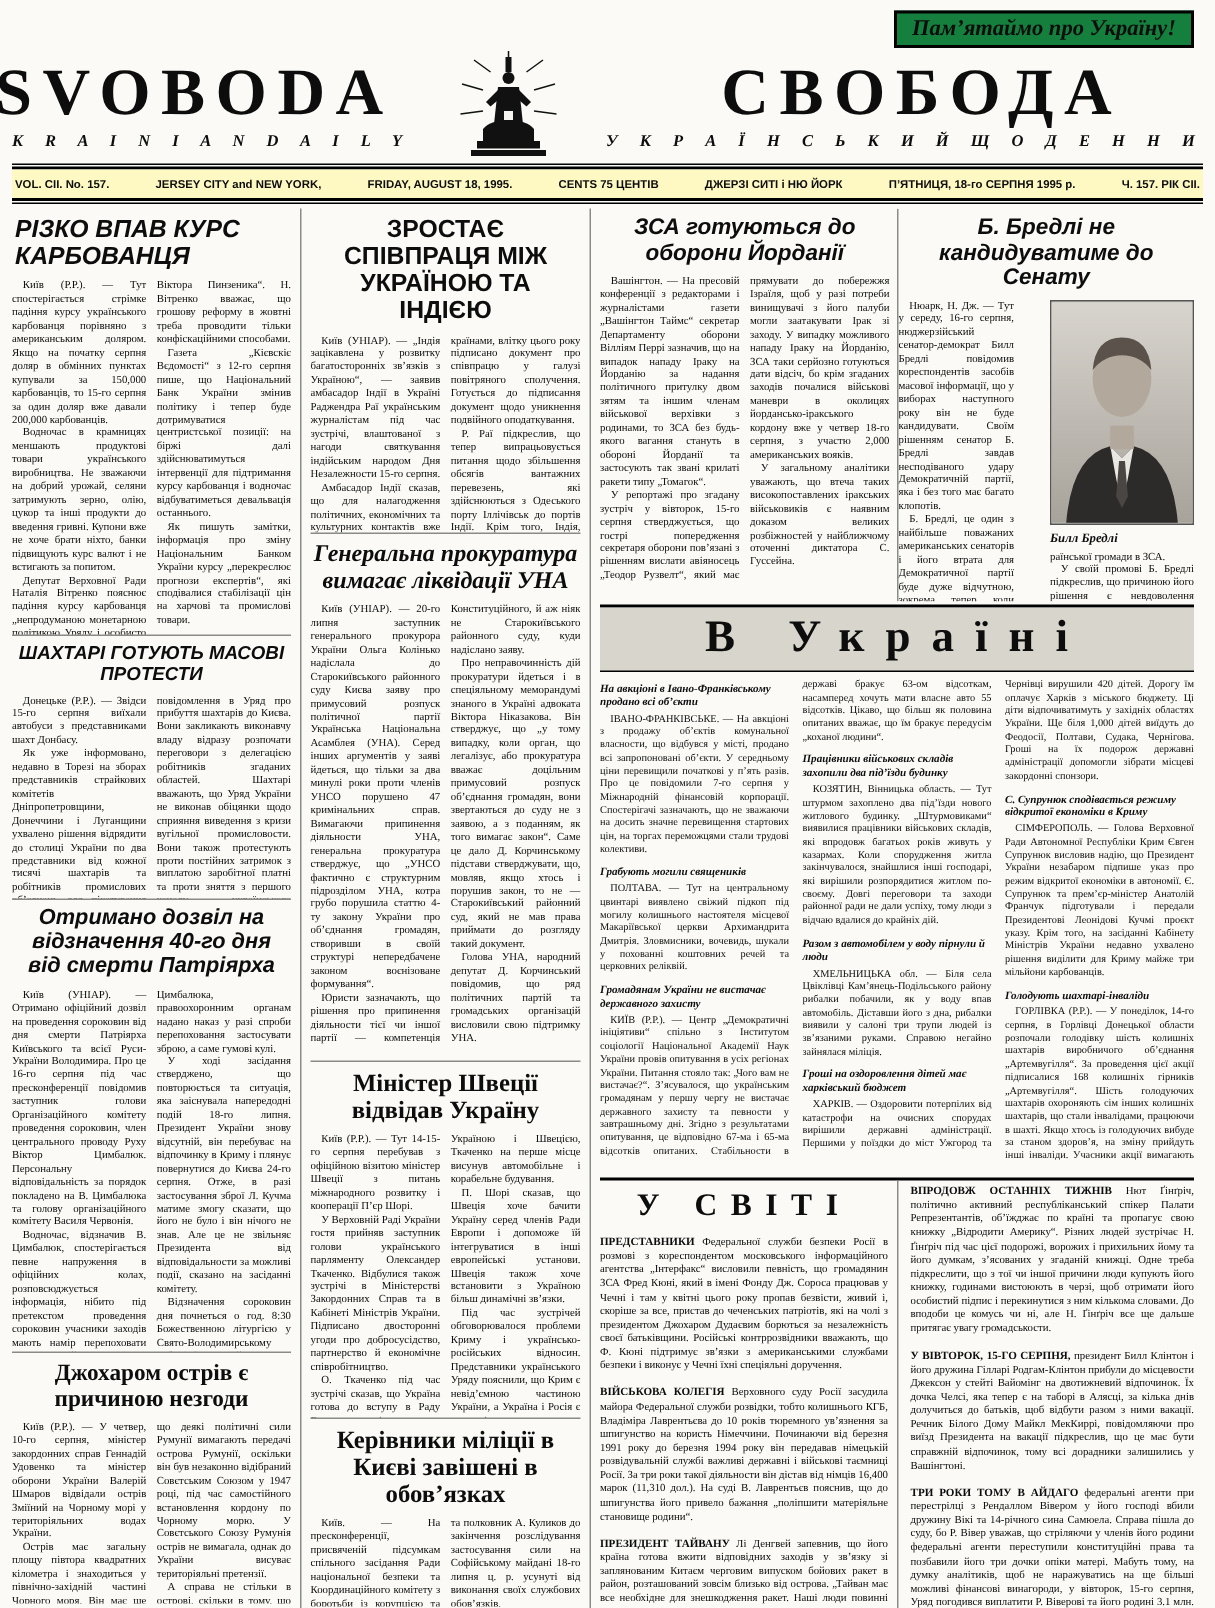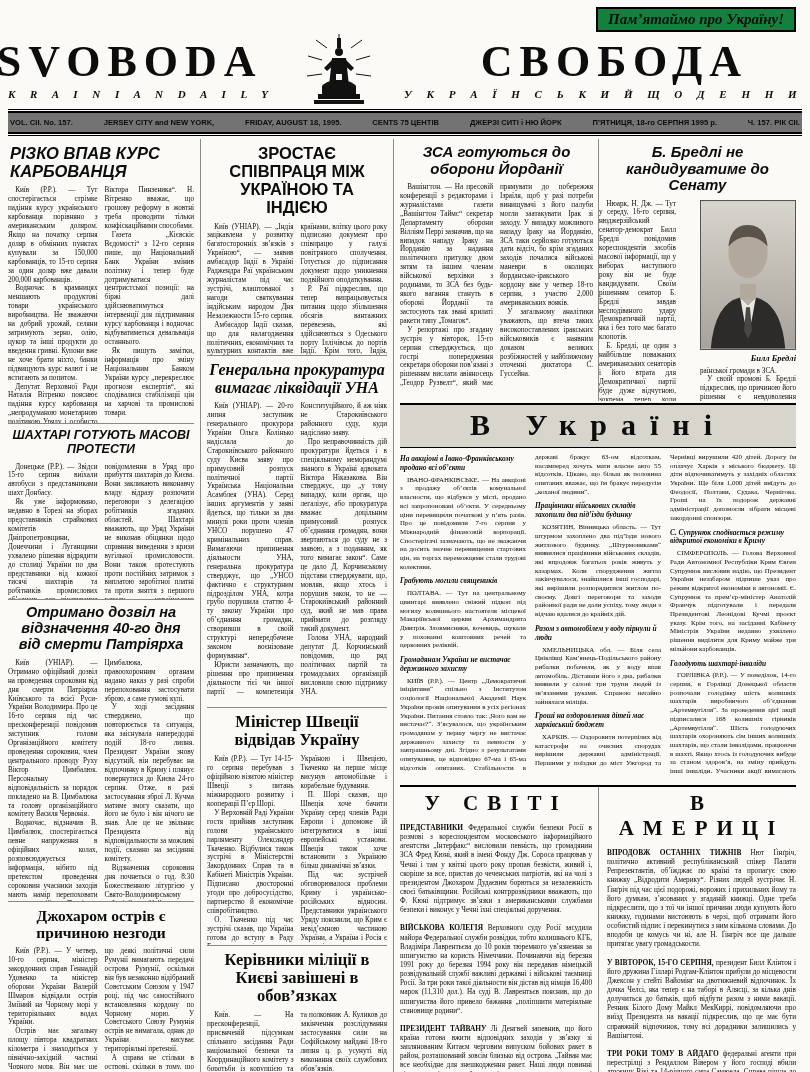--- a/index.html
+++ b/index.html
@@ -16,21 +16,21 @@
   .masthead{display:flex;align-items:center;justify-content:center;gap:28px;height:72px}
   .mast-block{text-align:center}
   .mast-title{font-family:"Liberation Serif",serif;font-weight:bold;font-size:44px;letter-spacing:7px;line-height:1}
   .mast-sub{font-family:"Liberation Serif",serif;font-style:italic;font-weight:bold;font-size:11px;letter-spacing:6px;margin-top:4px;white-space:nowrap}
   .emblem{width:74px;height:72px;flex:0 0 auto}
 
   .hr2{height:4px;border-top:1px solid #000;border-bottom:2px solid #000;margin-top:3px}
   .hr2b{height:4px;border-top:2px solid #000;border-bottom:1px solid #000}
 
   
-  .dateline{display:flex;justify-content:space-between;align-items:center;background:#737373;
+  .dateline{display:flex;justify-content:space-between;align-items:center;background:#fef9c3;
     font-family:"Liberation Sans",sans-serif;font-weight:bold;font-size:7.6px;padding:5px 2px;white-space:nowrap}
 
   
   .main{display:grid;grid-template-columns:192px 193px 1fr;column-gap:0;margin-top:3px;height:936px}
   .mcol{overflow:hidden}
   .mcol+.mcol{border-left:1px solid #8a8a86;padding-left:6px}
   .mcol{padding-right:6px}
 
   .article{overflow:hidden;padding:2px 0 2px}
   .article+.article{border-top:1px solid #8a8a86}
@@ -44,21 +44,21 @@
 
   .body2{columns:2;column-gap:7px;font-size:7.2px;line-height:1.24;text-align:justify;white-space:pre-line}
   .body1{font-size:7.2px;line-height:1.24;text-align:justify;white-space:pre-line}
 
   
   .top-stories{display:grid;grid-template-columns:1fr 1fr;height:262px;overflow:hidden}
   .story{overflow:hidden;padding:2px 5px 0 0}
   .story+.story{border-left:1px solid #8a8a86;padding-left:0;padding-right:0}
   .bradley-grid{display:grid;grid-template-columns:1fr 96px;column-gap:24px}
   .photo{width:96px;height:150px;border:1px solid #555;display:block;background:#cfccc6}
-  .photo-caption{text-align:right;font-style:italic;font-weight:bold;font-size:8.5px;margin:3px 0 4px}
+  .photo-caption{text-align:left;font-style:italic;font-weight:bold;font-size:8.5px;margin:3px 0 4px}
 
   .ukr{height:380px;border-top:2px solid #000;overflow:hidden;margin-top:2px}
   .ukr-headbar{background:#d8d6cc;border-bottom:1px solid #000;text-align:center;
     font-family:"Liberation Serif",serif;font-weight:bold;font-size:30px;letter-spacing:14px;padding:3px 0 5px}
   .ukr-body{columns:3;column-gap:9px;font-size:6.9px;line-height:1.26;text-align:justify;padding-top:5px;height:328px}
   .ukr-item{margin-bottom:6px}
   .ukr-item .bh{font-style:italic;font-weight:bold;font-size:7.4px;line-height:1.2;margin:2px 0 3px;text-align:left}
 
   .bottom{display:grid;grid-template-columns:1fr 1fr;height:290px;border-top:2px solid #000;overflow:hidden;margin-top:2px}
   .sec{overflow:hidden;padding:2px 6px 0 0}
@@ -261,21 +261,20 @@
       </div>
 
       <div class="bottom">
         <div class="sec">
           <div class="sec-head">У СВІТІ</div>
           <p class="sec-item"><b>ПРЕДСТАВНИКИ</b> <span>Федеральної служби безпеки Росії в розмові з кореспондентом московського інформаційного агентства „Інтерфакс“ висловили певність, що громадянин ЗСА Фред Кюні, який в імені Фонду Дж. Сороса працював у Чечні і там у квітні цього року пропав безвісти, живий і, скоріше за все, пристав до чеченських патріотів, які на чолі з президентом Джохаром Дудаєвим борються за незалежність своєї батьківщини. Російські контррозвідники вважають, що Ф. Кюні підтримує зв’язки з американськими службами безпеки і виконує у Чечні їхні спеціяльні доручення.</span></p>
           <p class="sec-item"><b>ВІЙСЬКОВА КОЛЕГІЯ</b> <span>Верховного суду Росії засудила майора Федеральної служби розвідки, тобто колишнього КГБ, Владіміра Лаврентьєва до 10 років тюремного ув’язнення за шпигунство на користь Німеччини. Починаючи від березня 1991 року до березня 1994 року він передавав німецькій розвідувальній службі важливі державні і військові таємниці Росії. За три роки такої діяльности він дістав від німців 16,400 марок (11,310 дол.). На суді В. Лаврентьєв пояснив, що до шпигунства його привело бажання „поліпшити матеріяльне становище родини“.</span></p>
           <p class="sec-item"><b>ПРЕЗИДЕНТ ТАЙВАНУ</b> <span>Лі Денгвей запевнив, що його країна готова вжити відповідних заходів у зв’язку зі заплянованим Китаєм черговим випуском бойових ракет в район, розташований зовсім близько від острова. „Тайван має все необхідне для знешкодження ракет. Наші люди повинні відчувати цілковиту безпеку і не реагувати на погрози і залякування з боку комуністичного Китаю“, — сказав Л. Денгвей в розмові з кореспондентом радіокорпорації Бі-Бі-Сі.</span></p>
         </div>
         <div class="sec">
-          <div class="sec-head">В АМЕРИЦІ</div>
           <p class="sec-item"><b>ВПРОДОВЖ ОСТАННІХ ТИЖНІВ</b> <span>Нют Ґінґріч, політично активний республіканський спікер Палати Репрезентантів, об’їжджає по країні та пропагує свою книжку „Відродити Америку“. Різних людей зустрічає Н. Ґінґріч під час цієї подорожі, ворожих і прихильних йому та його думкам, з’ясованих у згаданій книжці. Одне треба підкреслити, що з тої чи іншої причини люди купують його книжку, годинами вистоюють в черзі, щоб отримати його особистий підпис і перекинутися з ним кількома словами. До вподоби це комусь чи ні, але Н. Ґінґріч все ще дальше притягає увагу громадськости.</span></p>
           <p class="sec-item"><b>У ВІВТОРОК, 15-ГО СЕРПНЯ,</b> <span>президент Билл Клінтон і його дружина Гілларі Родгам-Клінтон прибули до місцевости Джексон у стейті Вайомінг на двотижневий відпочинок. Їх дочка Челсі, яка тепер є на таборі в Алясці, за кілька днів долучиться до батьків, щоб відбути разом з ними вакації. Речник Білого Дому Майкл МекКиррі, повідомляючи про виїзд Президента на вакації підкреслив, що це має бути справжній відпочинок, тому всі дорадники залишились у Вашінгтоні.</span></p>
           <p class="sec-item"><b>ТРИ РОКИ ТОМУ В АЙДАГО</b> <span>федеральні агенти при перестрілці з Рендаллом Вівером у його господі вбили дружину Вікі та 14-річного сина Самюела. Справа пішла до суду, бо Р. Вівер уважав, що стріляючи у членів його родини федеральні агенти переступили конституційні права та позбавили його три дочки опіки матері. Мабуть тому, на думку аналітиків, щоб не наражуватись на ще більші можливі фінансові винагороди, у вівторок, 15-го серпня, Уряд погодився виплатити Р. Віверові та його родині 3.1 млн. дол.</span></p>
         </div>
       </div>
 
     </div>
   </div>
 </div>
 

